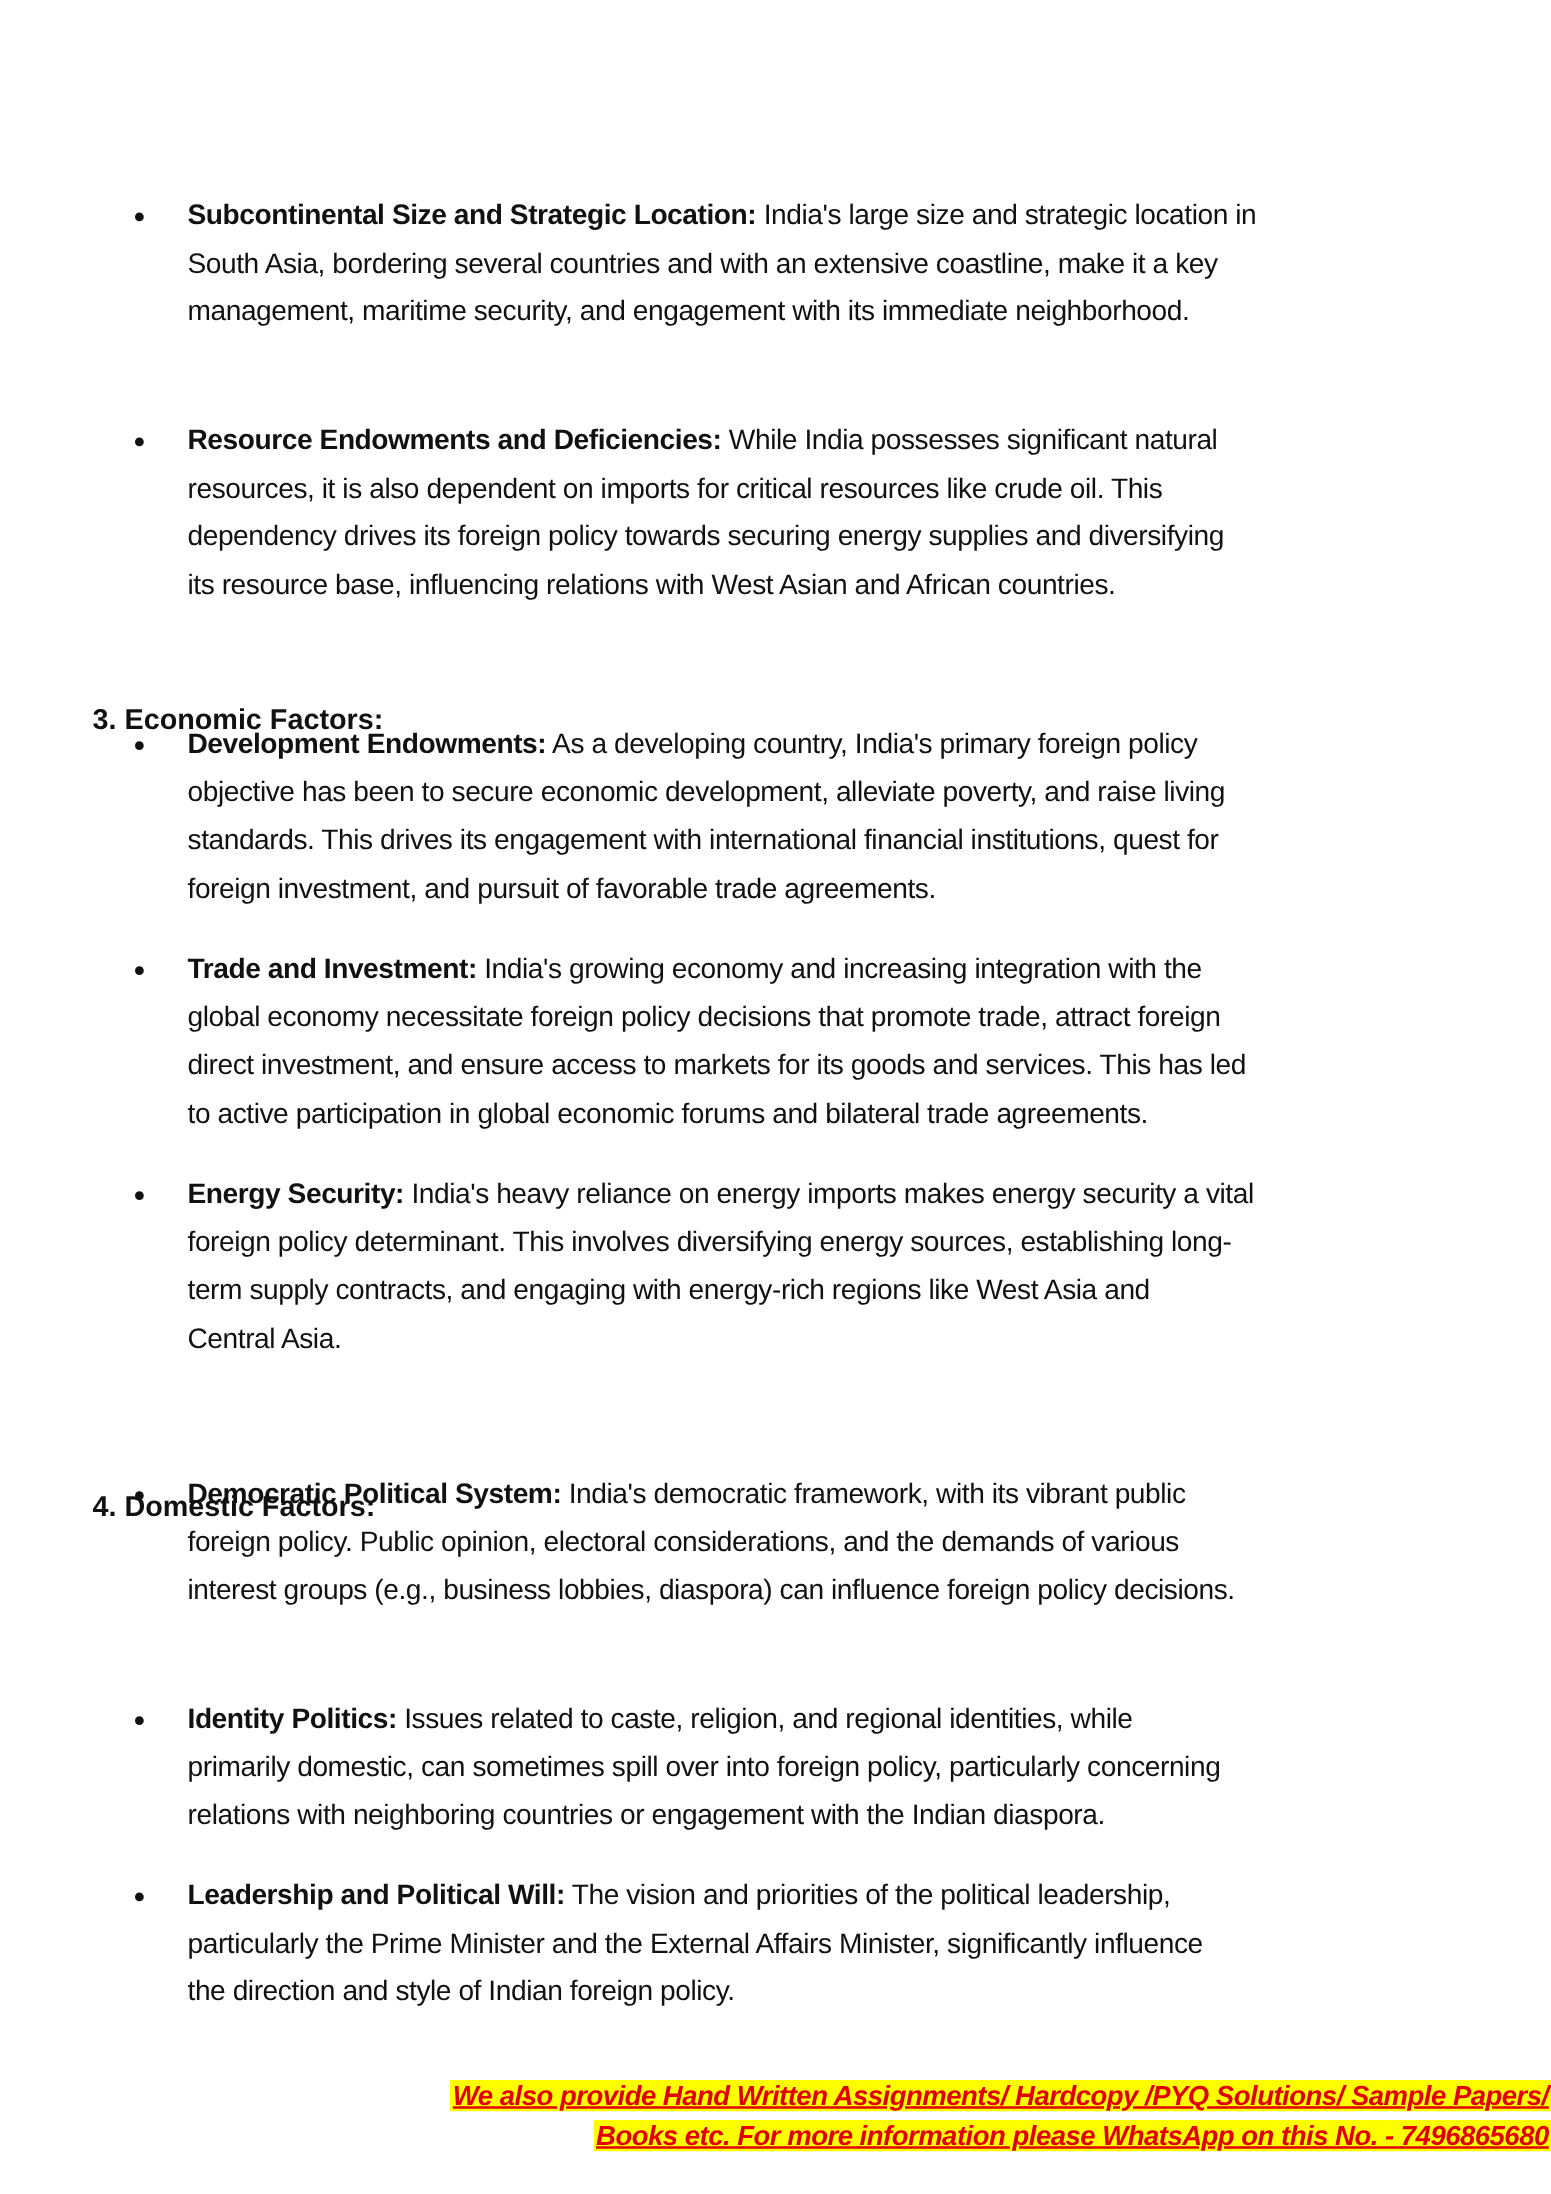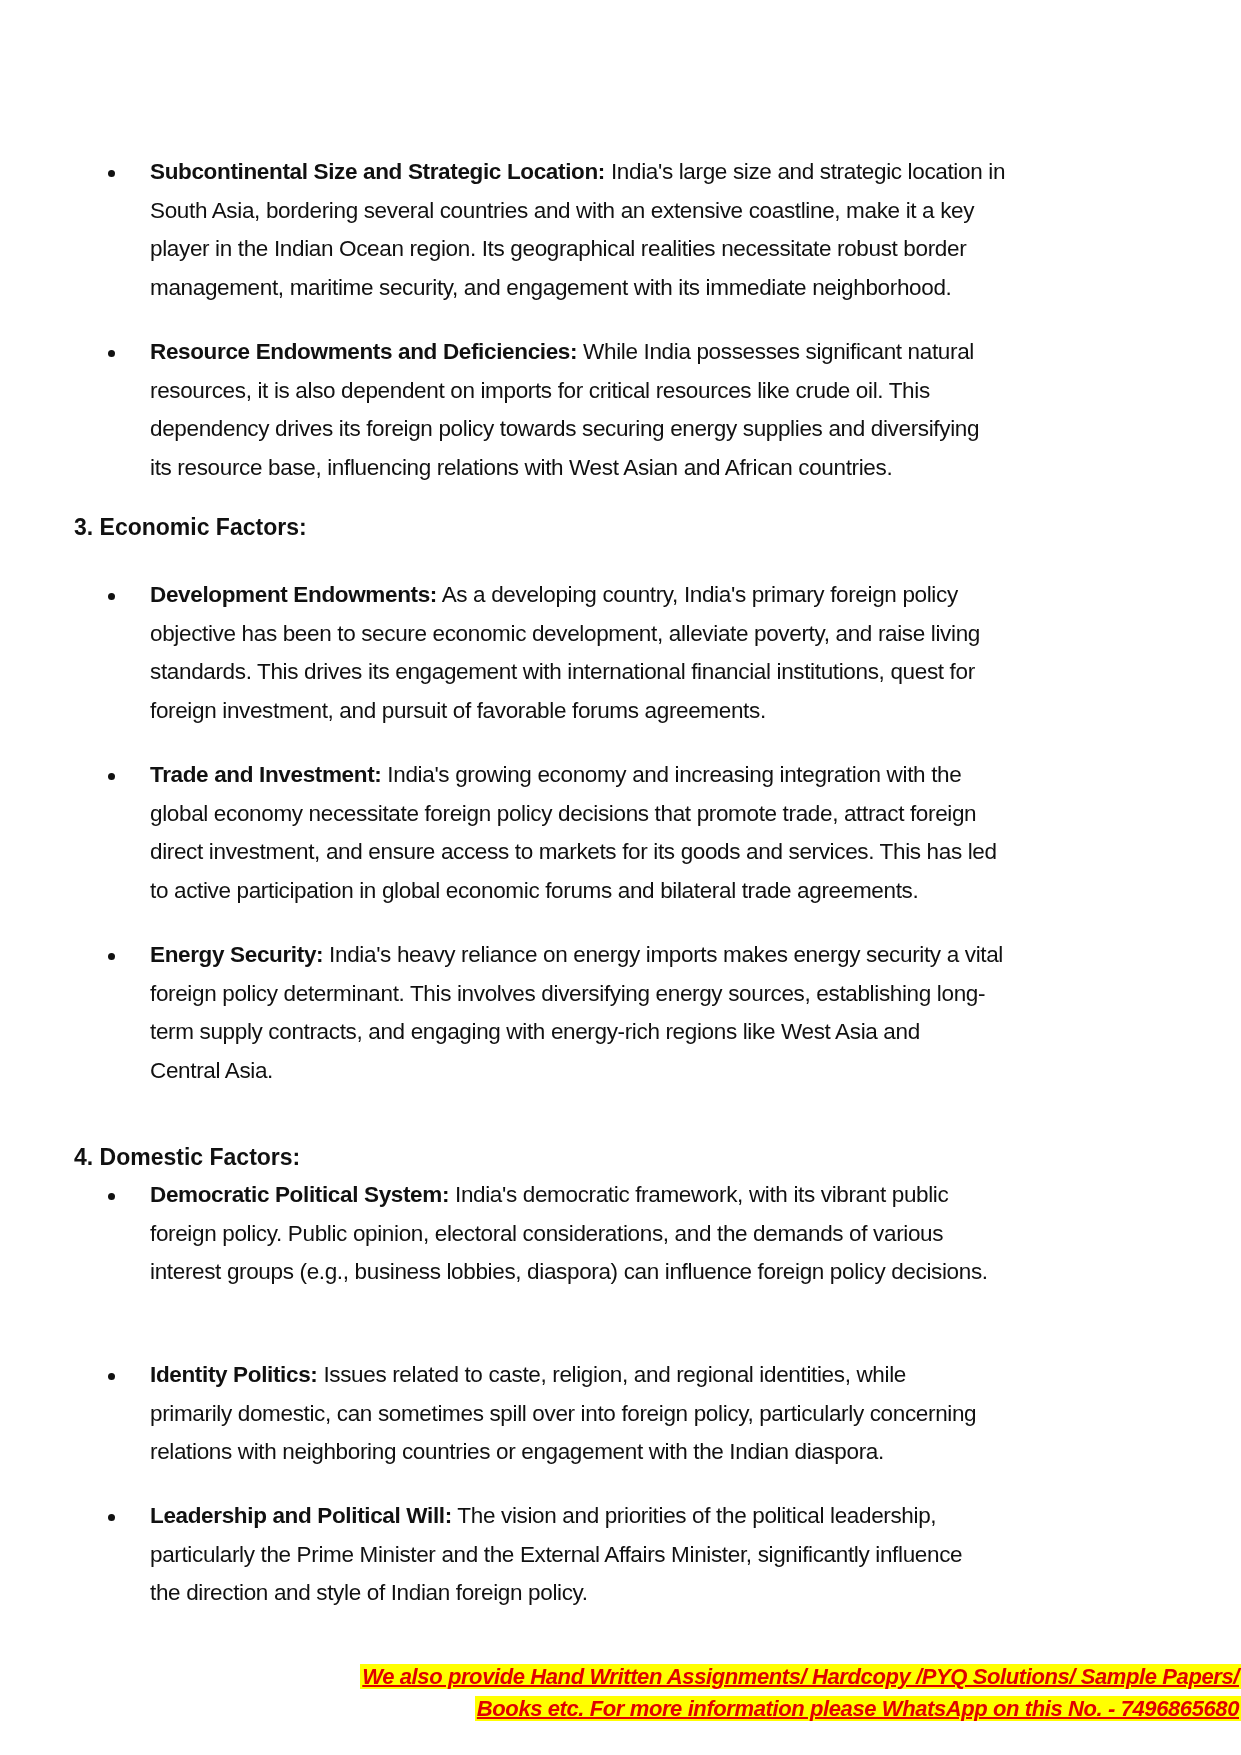--- a/index.html
+++ b/index.html
@@ -1,20 +1,20 @@
 <!DOCTYPE html>
 <html><head>
 <meta charset="utf-8">
 <style>
   html, body { margin: 0; padding: 0; background: #ffffff; }
   body { width: 1241px; height: 1755px; position: relative; overflow: hidden;
          font-family: "Liberation Sans", "DejaVu Sans", sans-serif; color: #111111; }
   .page { position: absolute; left: 0; top: 0; width: 1113px; height: 1755px; }
   .heading { position: absolute; left: 74px; font-weight: bold; font-size: 23px;
-             line-height: 30px; white-space: nowrap; }
+             line-height: 30px; white-space: nowrap; margin-top: 48px; }
   .item { position: absolute; left: 0; width: 1241px; }
   .bullet { position: absolute; left: 108px; width: 10px; height: 10px; }
   .bullet::before { content: ""; position: absolute; left: 0; top: 0; width: 7px; height: 7px;
                     border-radius: 50%; background: #111111; }
   .lines { position: absolute; left: 150px; width: 1040px; }
   .line { display: block; height: 38.6px; line-height: 38.6px; font-size: 22.5px;
           white-space: nowrap; letter-spacing: -0.35px; }
   .term { font-weight: bold; }
   .footer { position: absolute; left: 0; width: 1241px; text-align: right; }
   .footer-line { display: block; height: 32px; line-height: 32px; }
@@ -25,21 +25,20 @@
 </head>
 <body>
 
 <div class="page">
 
   <div class="item" style="top:153px;">
     <span class="bullet" style="top:17px;"></span>
     <div class="lines">
       <span class="line"><span class="term">Subcontinental Size and Strategic Location:</span><span> India's large size and strategic location in</span></span>
       <span class="line">South Asia, bordering several countries and with an extensive coastline, make it a key</span>
-      <span class="line">player in the Indian Ocean region. Its geographical realities necessitate robust border</span>
       <span class="line">management, maritime security, and engagement with its immediate neighborhood.</span>
     </div>
   </div>
 
   <div class="item" style="top:333px;">
     <span class="bullet" style="top:17px;"></span>
     <div class="lines">
       <span class="line"><span class="term">Resource Endowments and Deficiencies:</span><span> While India possesses significant natural</span></span>
       <span class="line">resources, it is also dependent on imports for critical resources like crude oil. This</span>
       <span class="line">dependency drives its foreign policy towards securing energy supplies and diversifying</span>
@@ -48,21 +47,21 @@
   </div>
 
   <div class="heading" style="top:512px;">3. Economic Factors:</div>
 
   <div class="item" style="top:576px;">
     <span class="bullet" style="top:17px;"></span>
     <div class="lines">
       <span class="line"><span class="term">Development Endowments:</span><span> As a developing country, India's primary foreign policy</span></span>
       <span class="line">objective has been to secure economic development, alleviate poverty, and raise living</span>
       <span class="line">standards. This drives its engagement with international financial institutions, quest for</span>
-      <span class="line">foreign investment, and pursuit of favorable forums agreements.</span>
+      <span class="line">foreign investment, and pursuit of favorable trade agreements.</span>
     </div>
   </div>
 
   <div class="item" style="top:756px;">
     <span class="bullet" style="top:17px;"></span>
     <div class="lines">
       <span class="line"><span class="term">Trade and Investment:</span><span> India's growing economy and increasing integration with the</span></span>
       <span class="line">global economy necessitate foreign policy decisions that promote trade, attract foreign</span>
       <span class="line">direct investment, and ensure access to markets for its goods and services. This has led</span>
       <span class="line">to active participation in global economic forums and bilateral trade agreements.</span>

